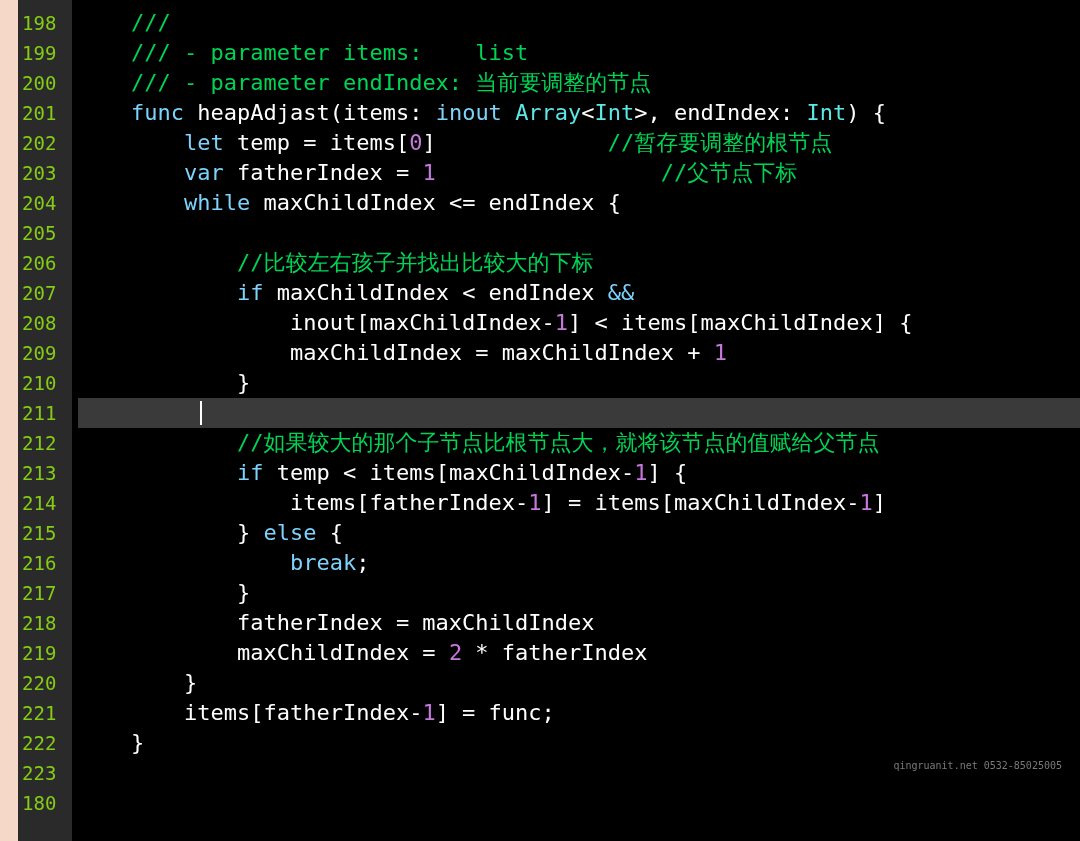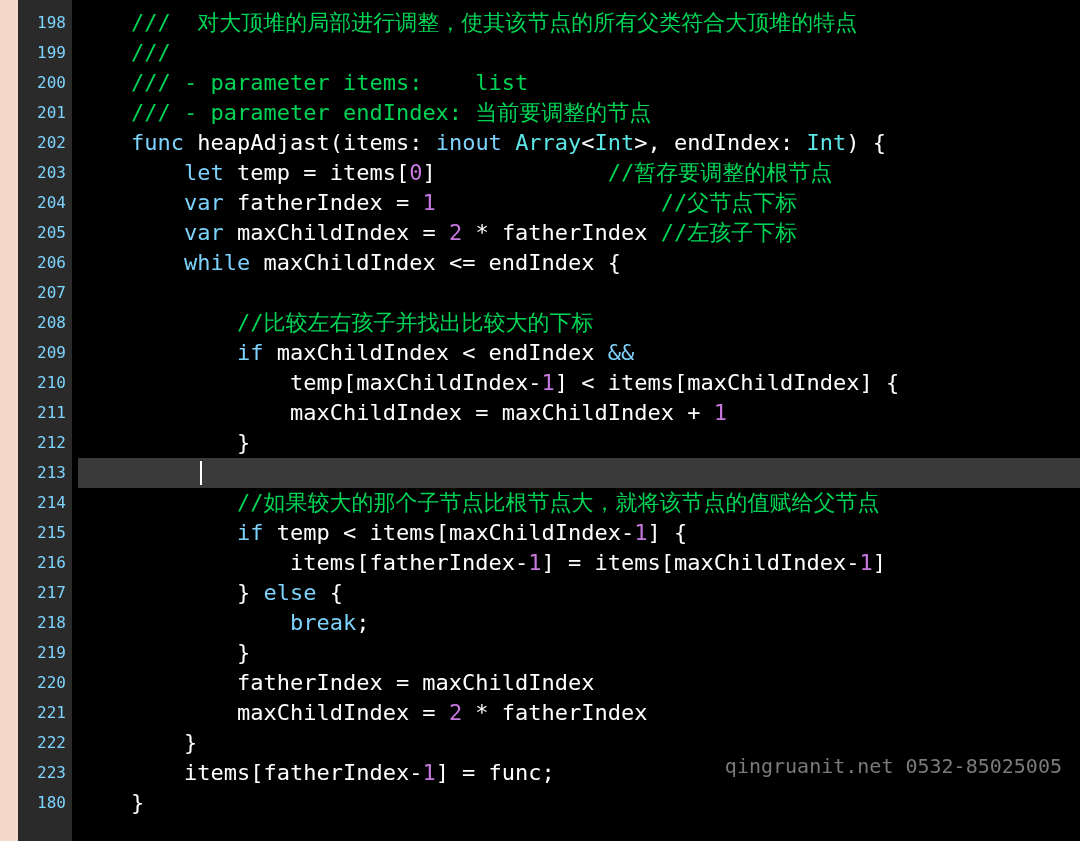--- a/index.html
+++ b/index.html
@@ -17,25 +17,25 @@
       height: 841px;
     }
     .editor {
       display: flex;
       height: 100%;
       background: #000000;
       margin-left: 18px;
     }
     .gutter {
       background: #2a2a2a;
-      color: #7dd3fc;
-      text-align: right;
+      color: #84cc16;
+      text-align: left;
       padding: 8px 6px 8px 4px;
       user-select: none;
-      font-size: 16px;
+      font-size: 19px;
       min-width: 54px;
     }
     .gutter-line {
       height: 30px;
     }
     .code-area {
       flex: 1;
       background: #000000;
       padding: 8px 0 8px 6px;
       position: relative;
@@ -62,21 +62,21 @@
       vertical-align: middle;
       position: absolute;
       left: 122px;
       top: 3px;
     }
     .watermark {
       position: absolute;
       bottom: 60px;
       right: 18px;
       color: #7a7a7a;
-      font-size: 20px;
+      font-size: 10px;
       font-family: monospace;
     }
   </style>
 </head>
 <body>
 
 <div class="editor">
   <div class="gutter" id="gutter">
       <div class="gutter-line">198</div>
       <div class="gutter-line">199</div>
@@ -100,33 +100,31 @@
       <div class="gutter-line">217</div>
       <div class="gutter-line">218</div>
       <div class="gutter-line">219</div>
       <div class="gutter-line">220</div>
       <div class="gutter-line">221</div>
       <div class="gutter-line">222</div>
       <div class="gutter-line">223</div>
       <div class="gutter-line">180</div>
     </div>
   <div class="code-area" id="code-area">
-    <div class="code-line"><span class="kw-white">    </span><span class="kw-comment">///  对大顶堆的局部进行调整，使其该节点的所有父类符合大顶堆的特点</span></div>
       <div class="code-line"><span class="kw-white">    </span><span class="kw-comment">///</span></div>
       <div class="code-line"><span class="kw-white">    </span><span class="kw-comment">/// - parameter items:    list</span></div>
       <div class="code-line"><span class="kw-white">    </span><span class="kw-comment">/// - parameter endIndex: 当前要调整的节点</span></div>
       <div class="code-line"><span class="kw-white">    </span><span class="kw-pink">func</span><span class="kw-white"> heapAdjast(items: </span><span class="kw-pink">inout</span><span class="kw-white"> </span><span class="kw-cyan">Array</span><span class="kw-white">&lt;</span><span class="kw-cyan">Int</span><span class="kw-white">&gt;, endIndex: </span><span class="kw-cyan">Int</span><span class="kw-white">) {</span></div>
       <div class="code-line"><span class="kw-white">        </span><span class="kw-pink">let</span><span class="kw-white"> temp = items[</span><span class="kw-purple">0</span><span class="kw-white">]             </span><span class="kw-comment">//暂存要调整的根节点</span></div>
       <div class="code-line"><span class="kw-white">        </span><span class="kw-pink">var</span><span class="kw-white"> fatherIndex = </span><span class="kw-purple">1</span><span class="kw-white">                 </span><span class="kw-comment">//父节点下标</span></div>
-      <div class="code-line"><span class="kw-white">        </span><span class="kw-pink">var</span><span class="kw-white"> maxChildIndex = </span><span class="kw-purple">2</span><span class="kw-white"> * fatherIndex </span><span class="kw-comment">//左孩子下标</span></div>
       <div class="code-line"><span class="kw-white">        </span><span class="kw-pink">while</span><span class="kw-white"> maxChildIndex &lt;= endIndex {</span></div>
       <div class="code-line"><span class="kw-white"></span></div>
       <div class="code-line"><span class="kw-white">            </span><span class="kw-comment">//比较左右孩子并找出比较大的下标</span></div>
       <div class="code-line"><span class="kw-white">            </span><span class="kw-pink">if</span><span class="kw-white"> maxChildIndex &lt; endIndex </span><span class="kw-pink">&amp;&amp;</span></div>
-      <div class="code-line"><span class="kw-white">                temp[maxChildIndex-</span><span class="kw-purple">1</span><span class="kw-white">] &lt; items[maxChildIndex] {</span></div>
+      <div class="code-line"><span class="kw-white">                inout[maxChildIndex-</span><span class="kw-purple">1</span><span class="kw-white">] &lt; items[maxChildIndex] {</span></div>
       <div class="code-line"><span class="kw-white">                maxChildIndex = maxChildIndex + </span><span class="kw-purple">1</span></div>
       <div class="code-line"><span class="kw-white">            }</span></div>
       <div class="code-line current"><span class="kw-white"></span><span class="caret"></span></div>
       <div class="code-line"><span class="kw-white">            </span><span class="kw-comment">//如果较大的那个子节点比根节点大，就将该节点的值赋给父节点</span></div>
       <div class="code-line"><span class="kw-white">            </span><span class="kw-pink">if</span><span class="kw-white"> temp &lt; items[maxChildIndex-</span><span class="kw-purple">1</span><span class="kw-white">] {</span></div>
       <div class="code-line"><span class="kw-white">                items[fatherIndex-</span><span class="kw-purple">1</span><span class="kw-white">] = items[maxChildIndex-</span><span class="kw-purple">1</span><span class="kw-white">]</span></div>
       <div class="code-line"><span class="kw-white">            } </span><span class="kw-pink">else</span><span class="kw-white"> {</span></div>
       <div class="code-line"><span class="kw-white">                </span><span class="kw-pink">break</span><span class="kw-white">;</span></div>
       <div class="code-line"><span class="kw-white">            }</span></div>
       <div class="code-line"><span class="kw-white">            fatherIndex = maxChildIndex</span></div>

